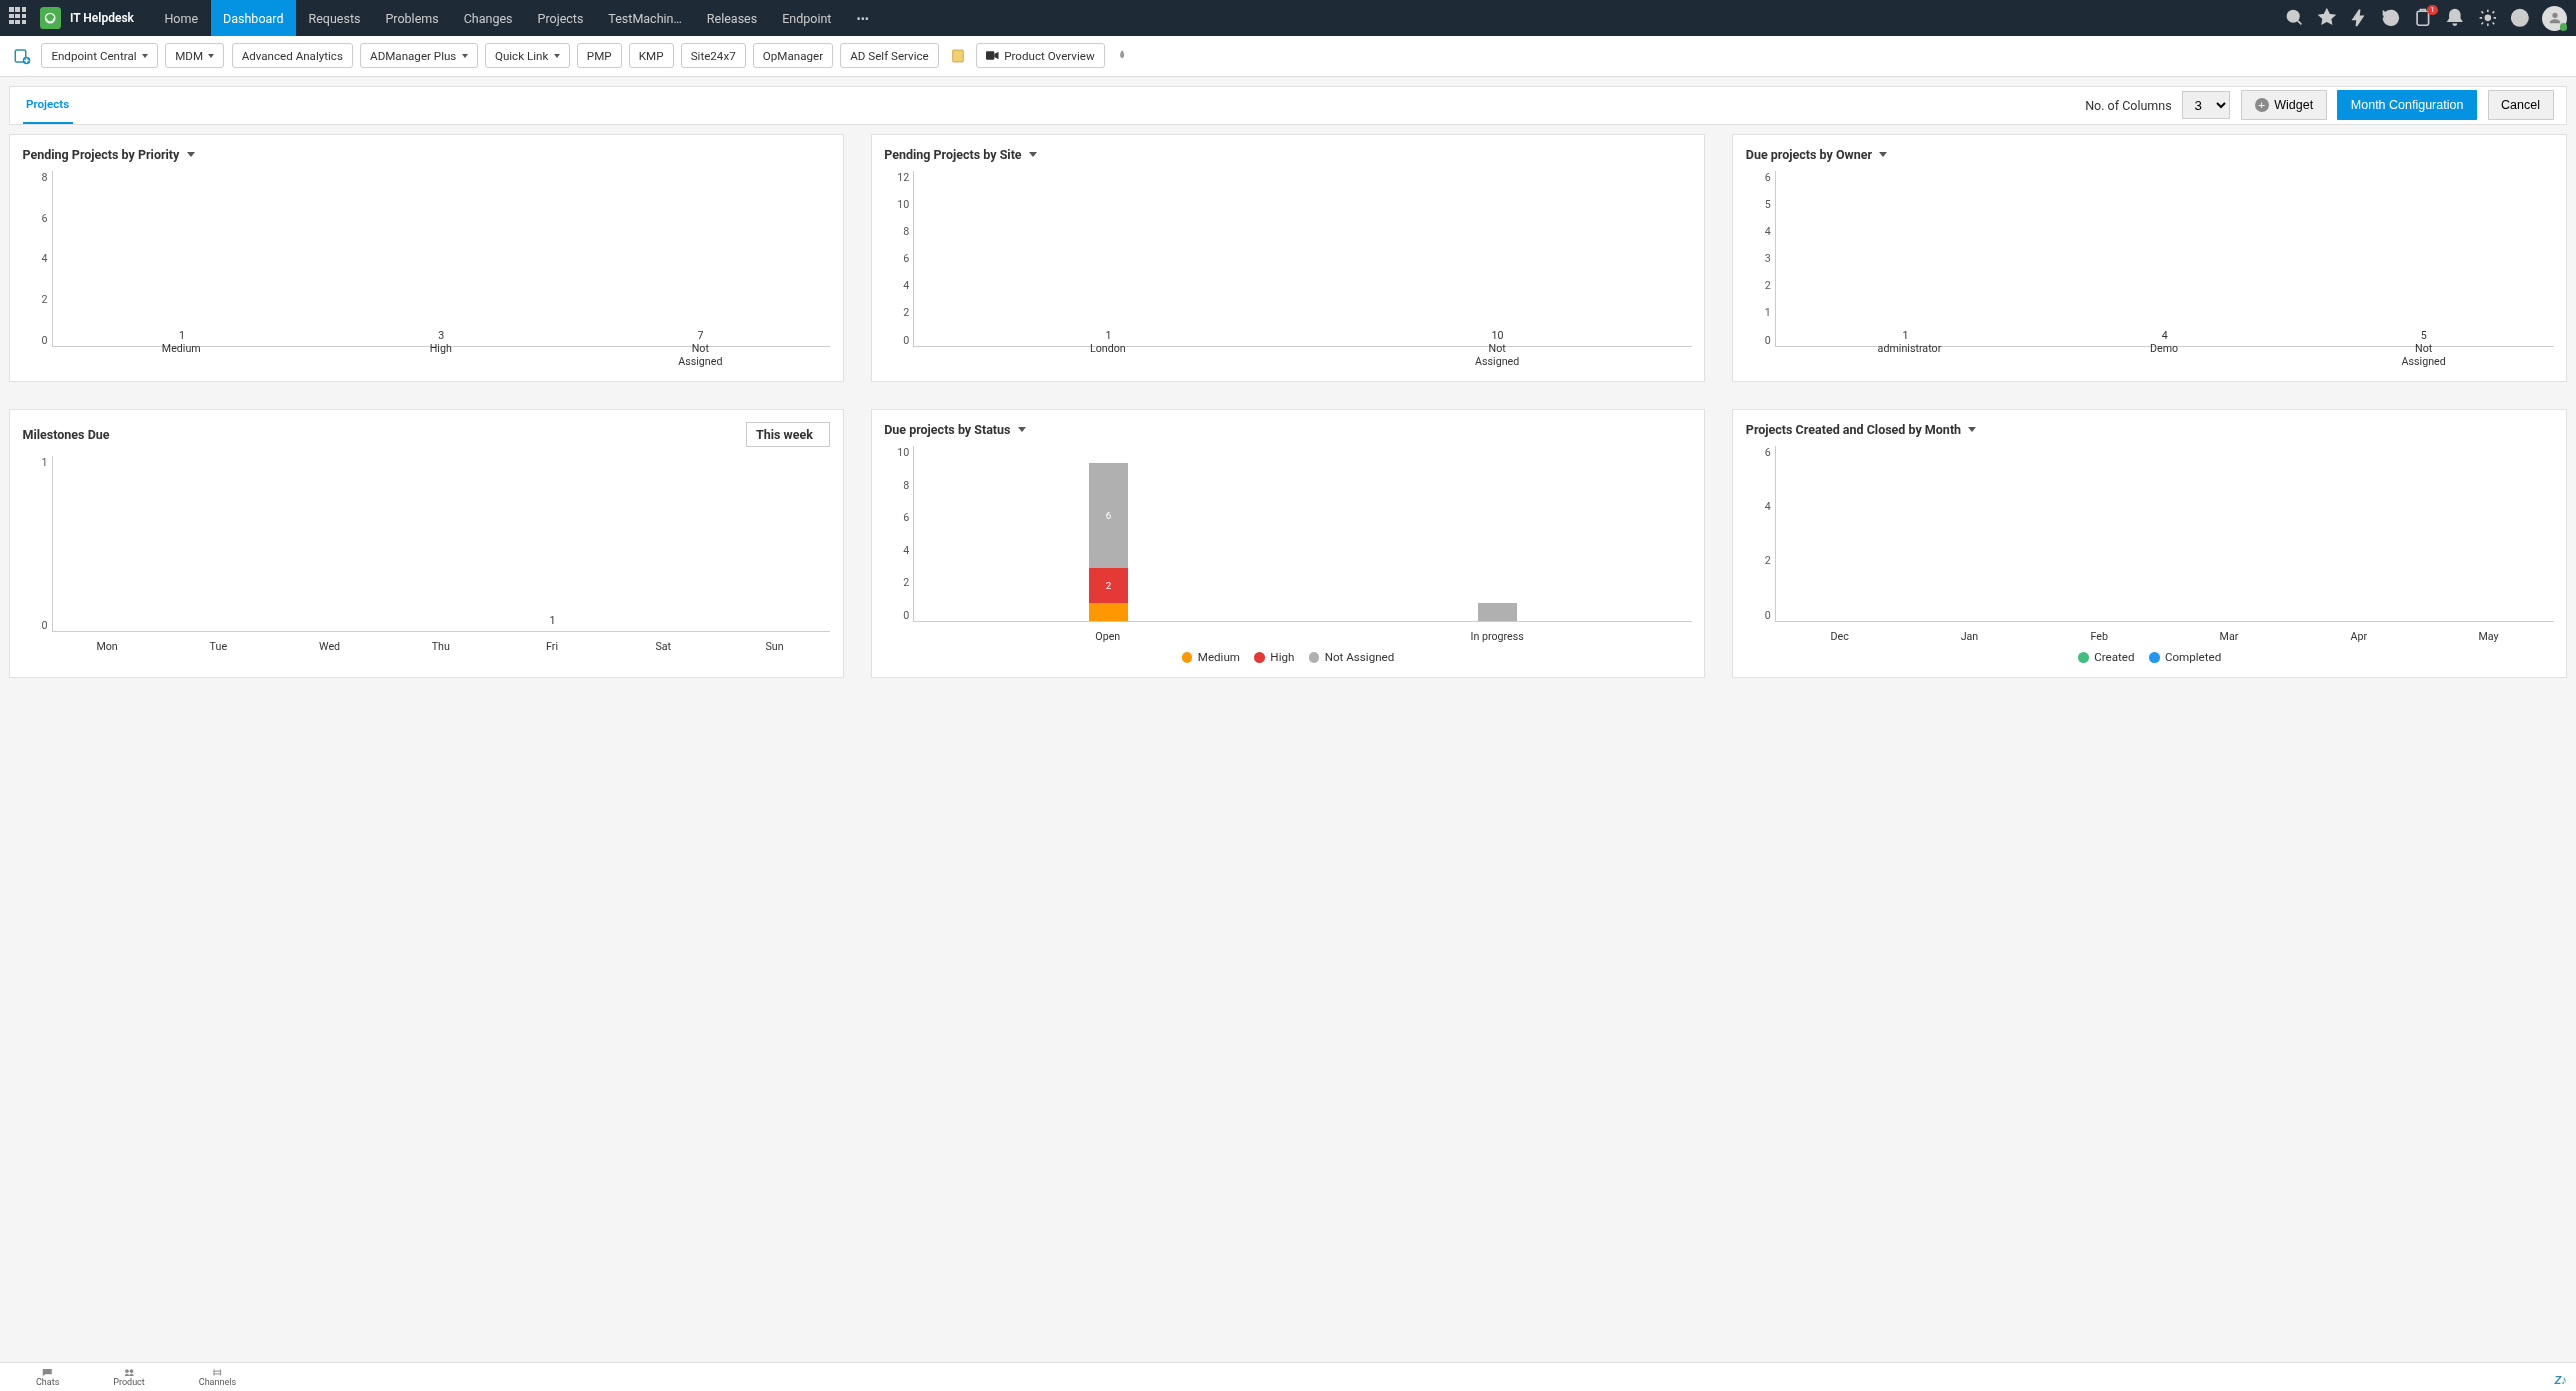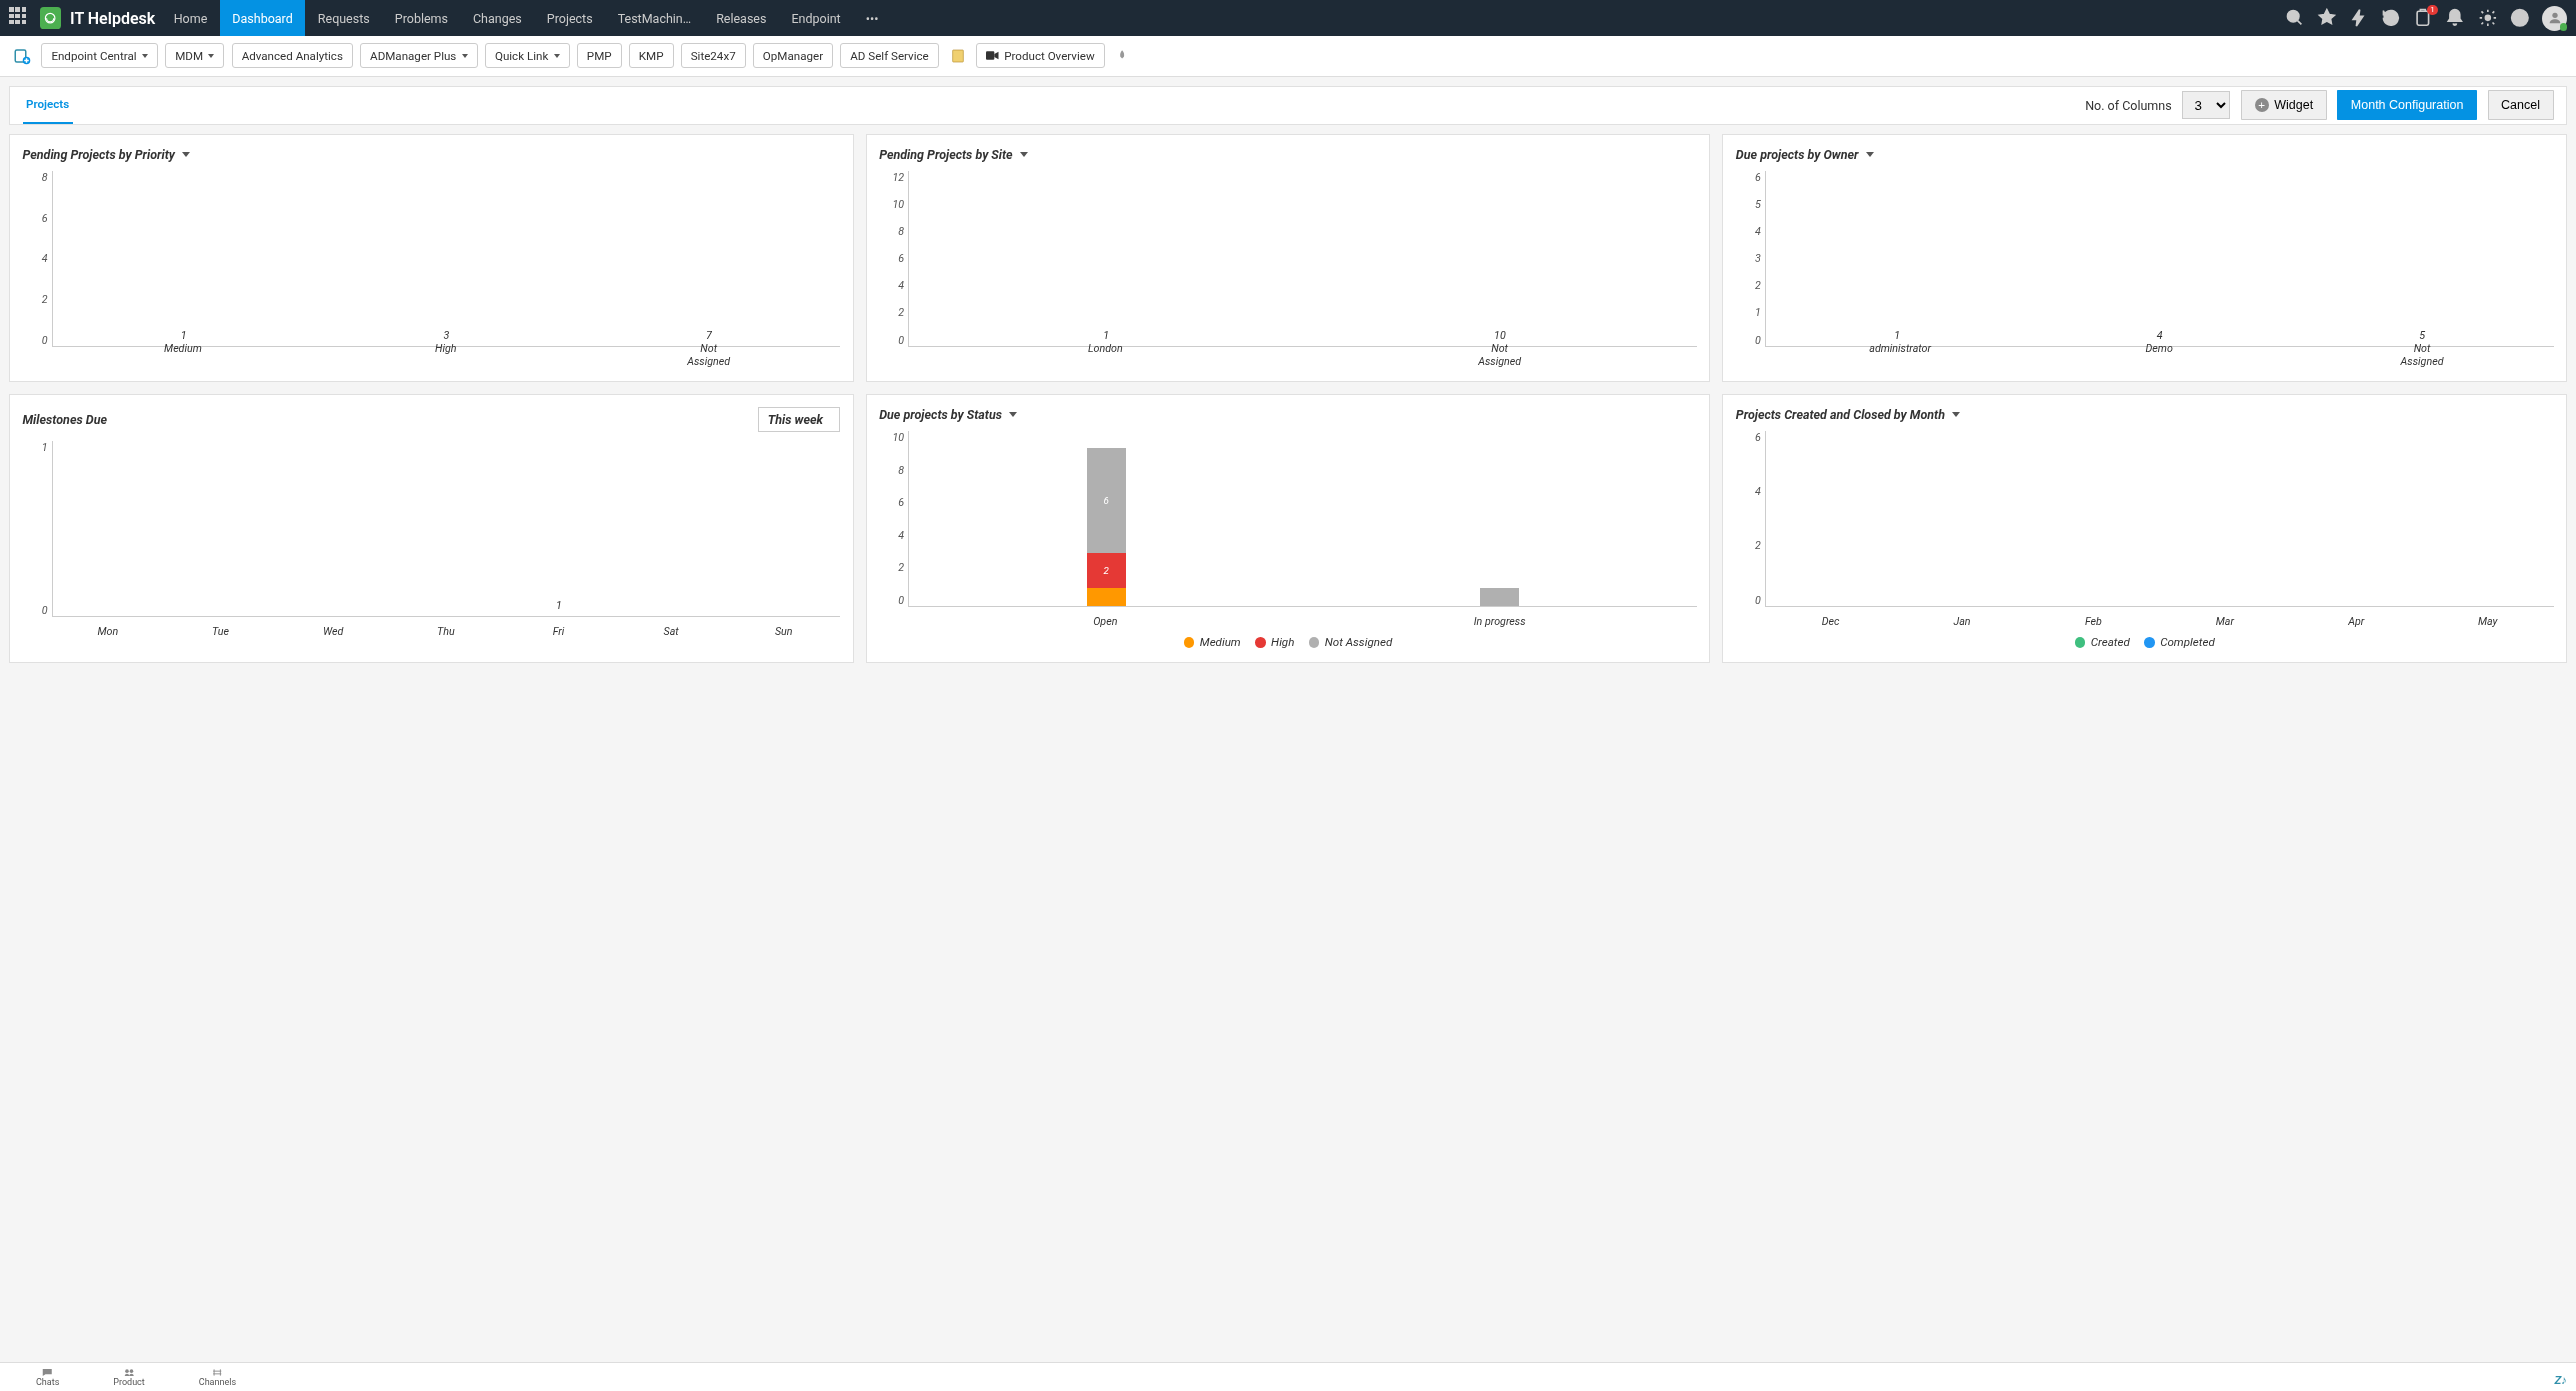--- a/index.html
+++ b/index.html
@@ -1,40 +1,40 @@
 <!DOCTYPE html>
 <html style="font-size:14.3px"><head>
 <meta charset="utf-8">
 <style>
 * { box-sizing: border-box; margin: 0; padding: 0; }
 body { font-family: -apple-system, BlinkMacSystemFont, "Segoe UI", Roboto, Arial, sans-serif; background: #f5f5f5; font-size: 11.6px; color: #333; }
 .topbar { background: #1e2a36; color: #ccc; display: flex; align-items: center; height: 36px; padding: 0 9px; }
 .topbar .apps-icon { width: 21.5px; height: 21.5px; display: grid; grid-template-columns: repeat(3,4.5px); grid-template-rows: repeat(3,4.5px); gap: 1.8px; margin-right: 9px; cursor: pointer; }
 .topbar .apps-icon span { background: #ccc; width: 4.5px; height: 4.5px; }
 .topbar .logo { width: 21.5px; height: 21.5px; background: #4caf50; border-radius: 3.6px; display: flex; align-items: center; justify-content: center; margin-right: 9px; }
-.topbar .title { color: #fff; font-weight: 600; font-size: 16px; margin-right: 6px; }
+.topbar .title { color: #fff; font-weight: 600; font-size: 12px; margin-right: 18px; }
 .topnav { display: flex; align-items: center; height: 36px; }
 .topnav .nav-item { padding: 0 12.5px; height: 36px; display: flex; align-items: center; cursor: pointer; color: #ccc; font-size: 12.5px; }
 .topnav .nav-item.active { background: #0492e3; color: #fff; }
 .topbar-right { margin-left: auto; display: flex; align-items: center; gap: 12.5px; }
 .topbar-right .ticon { width: 19.7px; height: 19.7px; cursor: pointer; fill: #ccc; stroke: #ccc; position: relative; }
 .badge { position: absolute; top: -3.6px; right: -5.4px; background: #e53935; color: #fff; border-radius: 7.2px; font-size: 8px; padding: 0.9px 3.6px; line-height: 9px; }
 .avatar { width: 25px; height: 25px; border-radius: 50%; background: #ddd; display: flex; align-items: center; justify-content: center; position: relative; }
 .avatar .dot { position: absolute; bottom: 0; right: 0; width: 7.2px; height: 7.2px; background: #4caf50; border-radius: 50%; }
 .subbar { background: #fff; border-bottom: 0.9px solid #ddd; display: flex; align-items: center; padding: 7.2px 9px; gap: 7.2px; }
 .subbar .sbtn { border: 0.9px solid #ccc; padding: 4.5px 9px; border-radius: 3px; display: flex; align-items: center; gap: 5.4px; cursor: pointer; font-size: 11.6px; background: #fff; }
 .subbar .caret { width: 0; height: 0; border-left: 3.6px solid transparent; border-right: 3.6px solid transparent; border-top: 4.5px solid #555; }
 .tabs-bar { background: #fff; border: 0.9px solid #e0e0e0; margin: 9px 9px 0; display: flex; align-items: center; padding: 0 12.5px; height: 39px; }
 .tabs-bar .tab { color: #0492e3; font-weight: 600; padding: 10.7px 3.6px; border-bottom: 2.7px solid #0492e3; }
 .tabs-bar .controls { margin-left: auto; display: flex; align-items: center; gap: 10.7px; }
 .controls .label { font-size: 12.5px; color: #333; }
 .controls select { border: 0.9px solid #ccc; padding: 4.5px 7.2px; width: 48px; }
 .btn { border: 0.9px solid #ccc; padding: 7.2px 12.5px; background: #f0f0f0; cursor: pointer; font-size: 12.5px; border-radius: 0.9px; display: flex; align-items: center; gap: 5.4px; }
 .btn.primary { background: #0492e3; color: #fff; border-color: #0492e3; }
-.grid { display: grid; grid-template-columns: repeat(3, 1fr); gap: 12px; padding: 9px; font-style: italic; }
+.grid { display: grid; grid-template-columns: repeat(3, 1fr); gap: 27px; padding: 9px; }
 .card { background: #fff; border: 0.9px solid #e0e0e0; padding: 12.5px; }
 .card-header { display: flex; align-items: center; gap: 7.2px; font-weight: 700; font-size: 12.5px; margin-bottom: 9px; }
 .card-header .chev { width: 0; height: 0; border-left: 4.5px solid transparent; border-right: 4.5px solid transparent; border-top: 5.4px solid #555; cursor: pointer; }
 .dd { border: 0.9px solid #ccc; padding: 4px 9px; display: flex; align-items: flex-start; gap: 7.2px; cursor: pointer; margin-left: auto; }
 .chart { height: 197px; position: relative; padding-left: 29px; padding-bottom: 21.5px; }
 .y-axis { position: absolute; left: 0; top: 0; bottom: 21.5px; width: 25px; display: flex; flex-direction: column-reverse; justify-content: space-between; text-align: right; font-size: 10.7px; color: #555; }
 .plot { position: absolute; left: 29px; right: 0; top: 0; bottom: 21.5px; border-left: 0.9px solid #ccc; border-bottom: 0.9px solid #ccc; display: flex; align-items: flex-end; justify-content: space-around; }
 .bar-wrap { display: flex; flex-direction: column; align-items: center; width: 54px; position: relative; }
 .bar-label-top { font-size: 10.7px; margin-bottom: 3.6px; color: #333; }
 .bar { width: 39px; }

